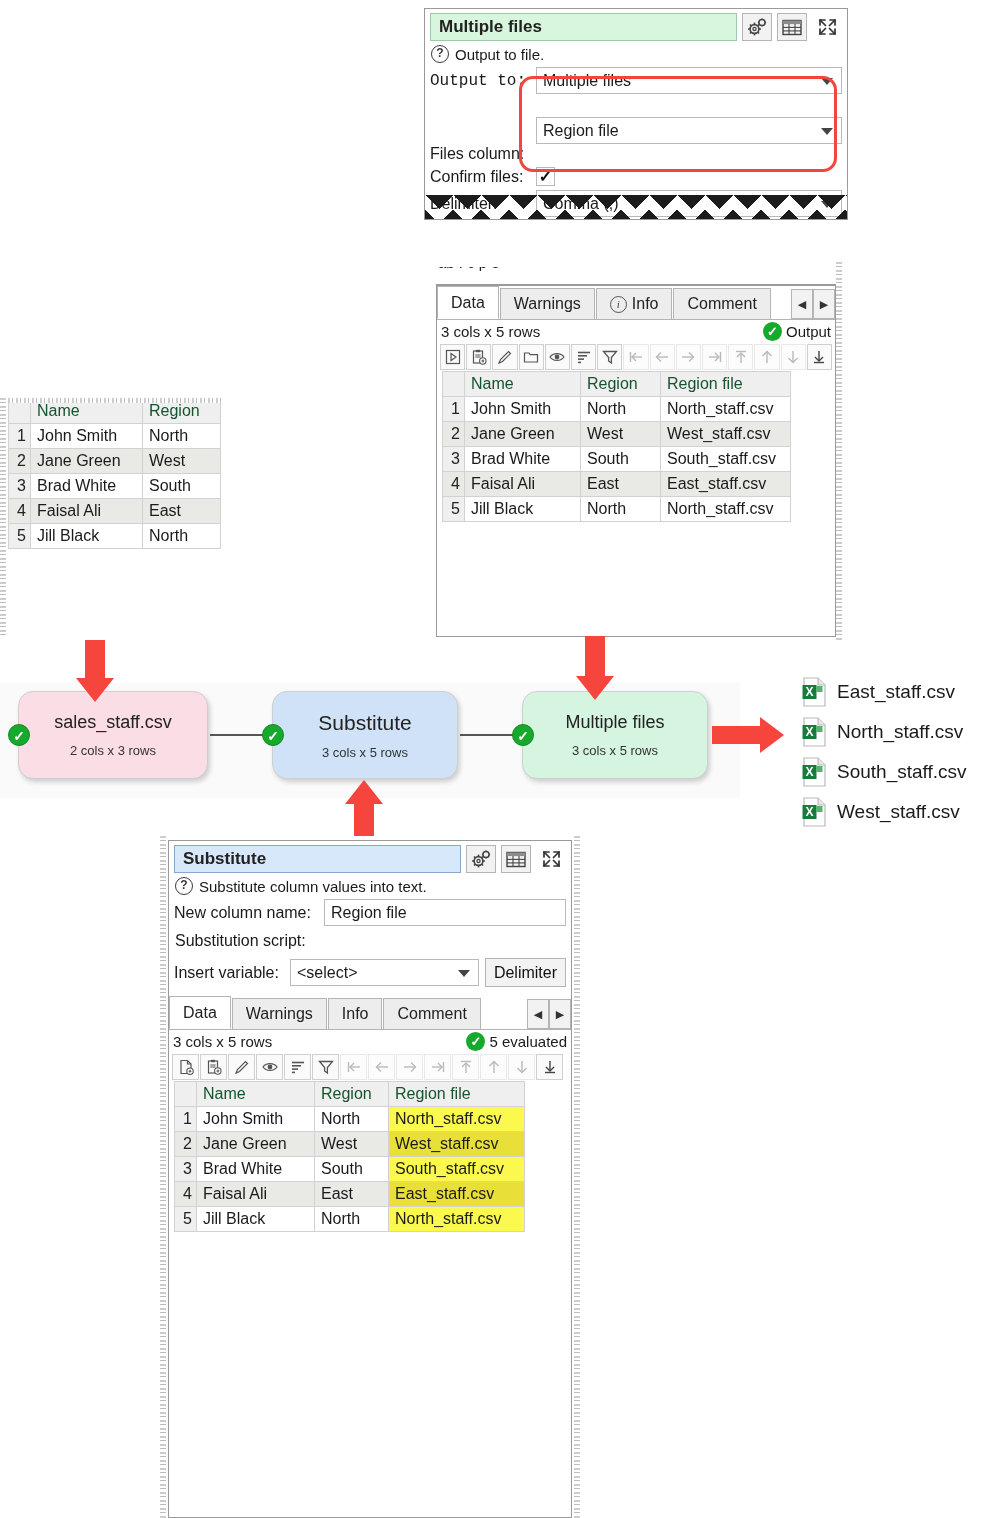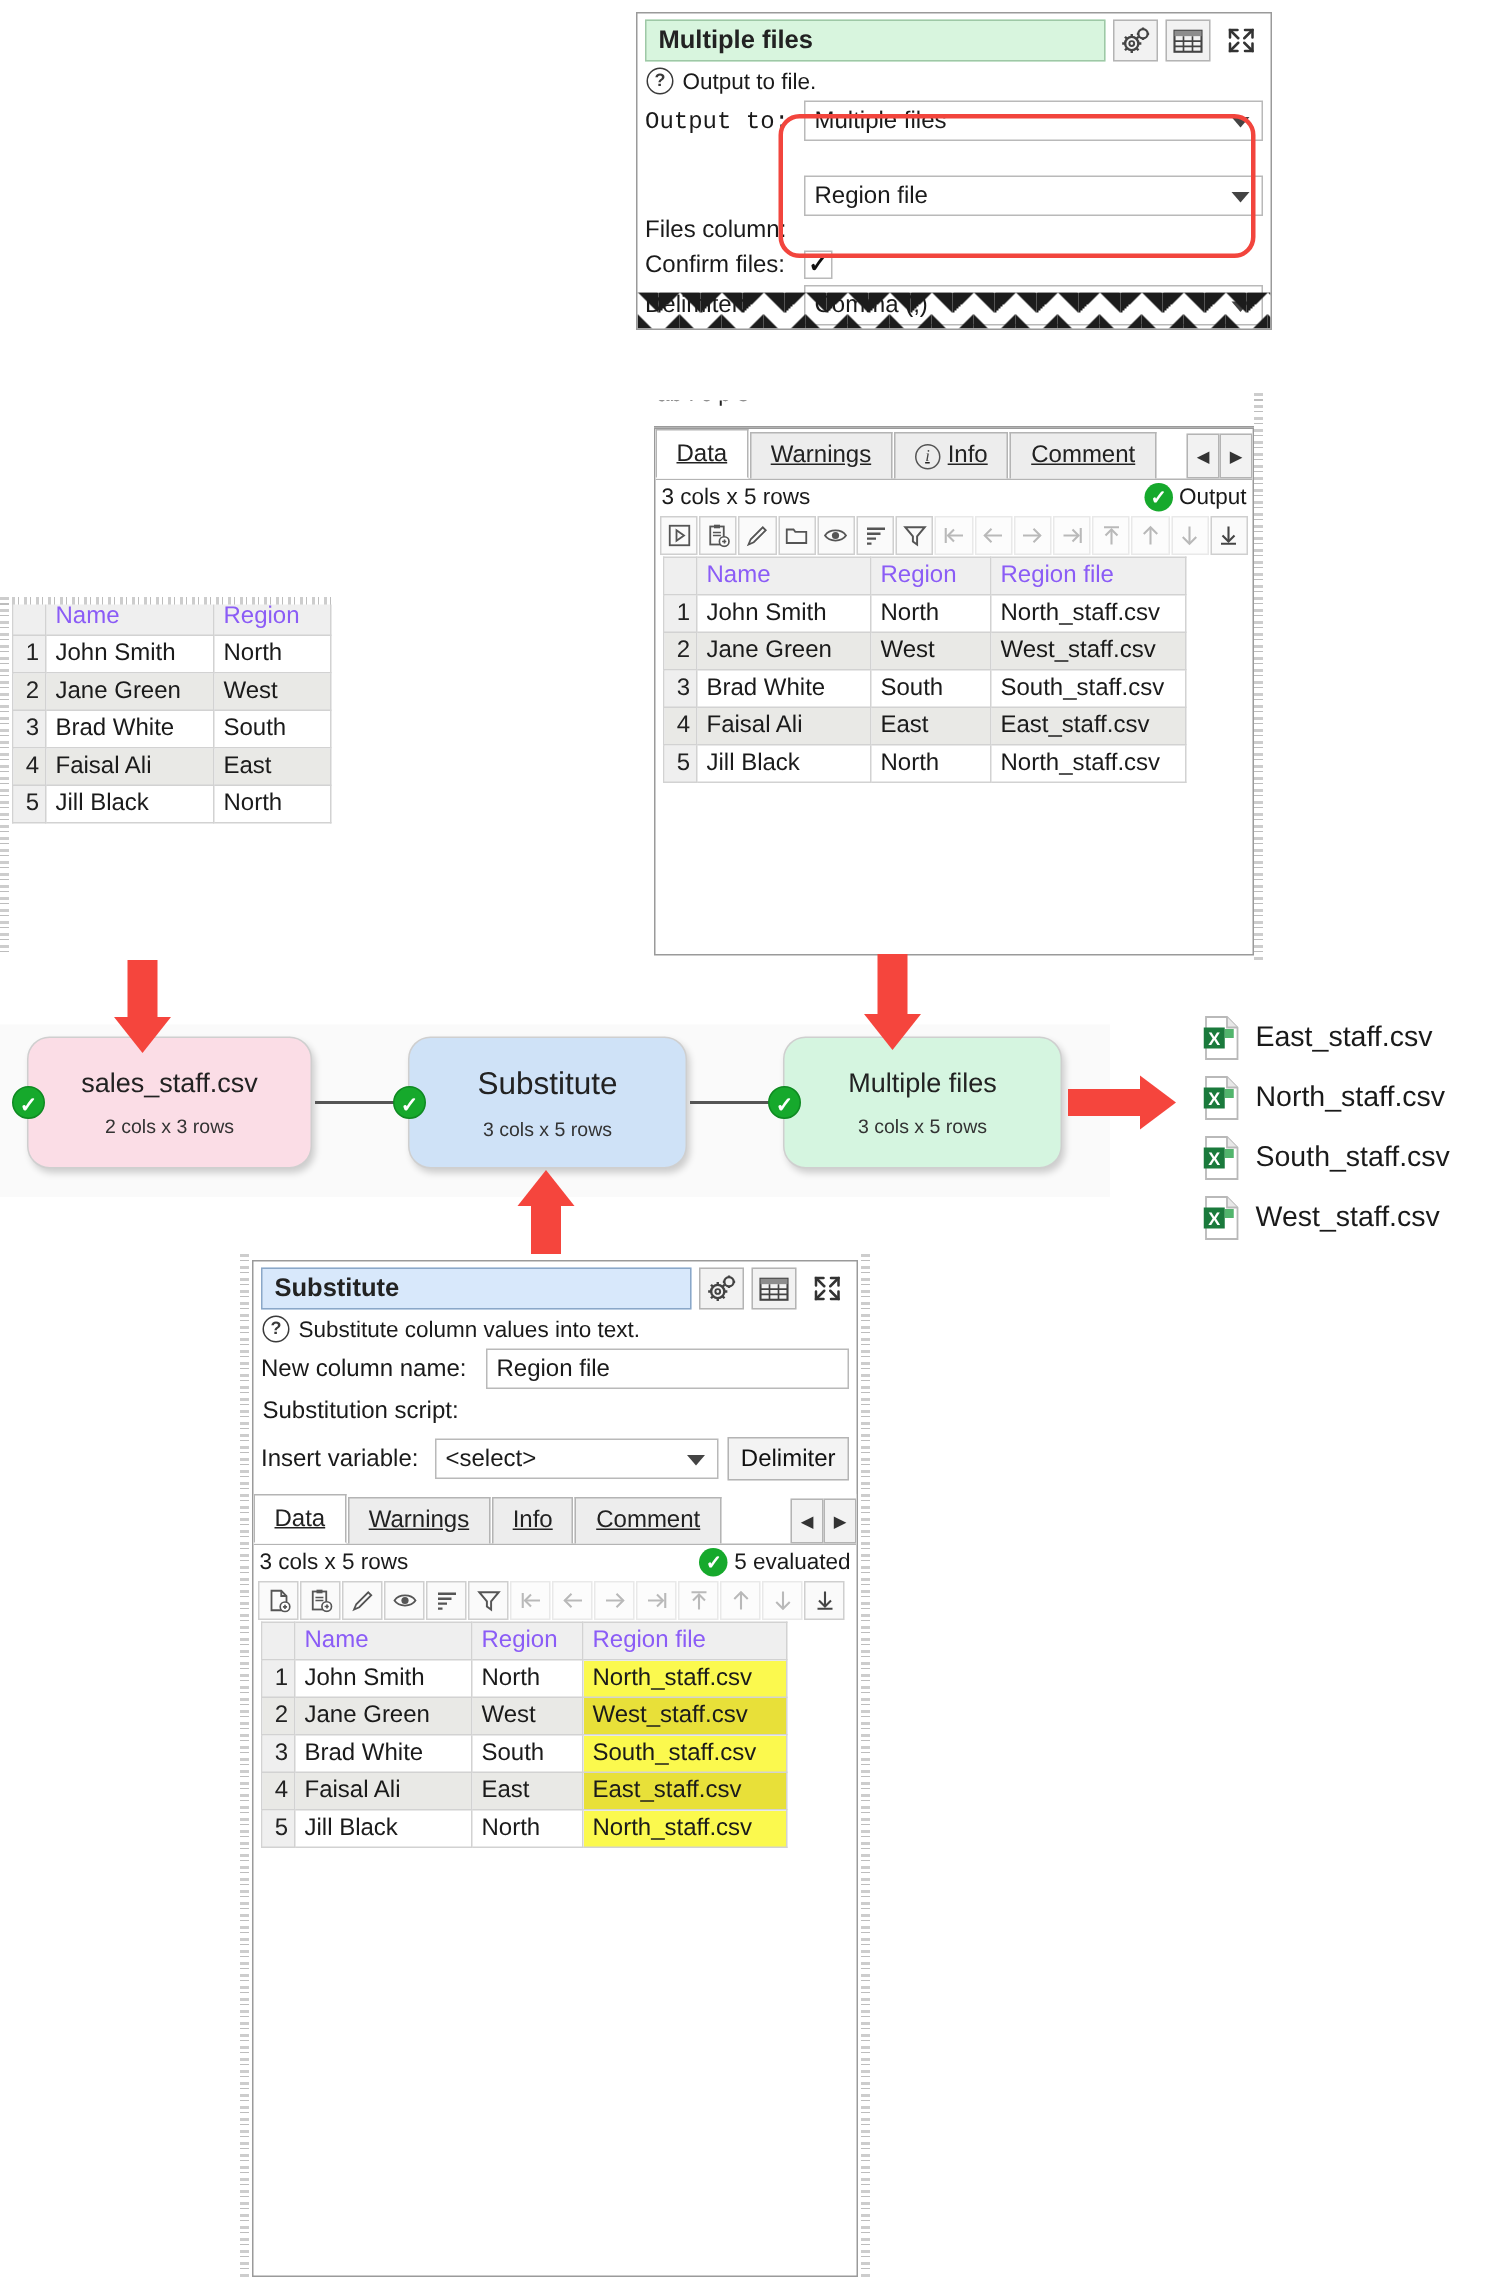--- a/index.html
+++ b/index.html
@@ -72,21 +72,21 @@
     background-size:28px 28px;
     background-color:transparent;
   }
 
   
   .tabbar { display:flex; align-items:flex-end; height:34px; background:#ffffff;
             border-bottom:1px solid #b4b4b4; }
   .tab {
     height:31px; padding:0 13px; display:flex; align-items:center; gap:5px;
     font-size:16px; background:#ededed; border:1px solid #b4b4b4;
-    border-bottom:none; margin-right:1px; color:#222;text-decoration:underline;
+    border-bottom:none; margin-right:1px; color:#222;
   }
   .tab.active { background:#ffffff; height:33px; border-bottom:1px solid #ffffff; }
   .tabnav { margin-left:auto; display:flex; }
   .tabnav .nb {
     width:22px; height:30px; border:1px solid #b4b4b4; background:#f2f2f2;
     display:flex; align-items:center; justify-content:center; font-size:11px; color:#333;
   }
   .info-i {
     width:17px; height:17px; border:1.4px solid #555; border-radius:50%;
     font-size:11px; line-height:14px; text-align:center; font-style:italic;
@@ -107,21 +107,21 @@
   }
   .ibtn.dim { opacity:.45; }
   .ibtn svg { display:block; }
 
   
   table.grid { border-collapse:collapse; font-size:16px; table-layout:fixed; }
   table.grid th, table.grid td {
     border:1px solid #d2d2d2; padding:3px 6px; text-align:left;
     font-weight:normal; white-space:nowrap; overflow:hidden;
   }
-  table.grid th { background:#efefef; color:#8b5cf6; }
+  table.grid th { background:#efefef; color:#14532d; }
   table.grid td.rownum {
     background:#efefef; text-align:right; width:22px; padding:3px 4px;
     border-right:1px solid #d2d2d2; color:#222;
   }
   table.grid tr.alt td { background:#e9e9e6; }
   table.grid tr.alt td.hl { background:#e8e039; }
   td.hl, th.hl { background:#fbf94e; }
   .node {
     position:absolute; border-radius:15px; border:1px solid #cfcfcf;
     display:flex; flex-direction:column; align-items:center; justify-content:center;

